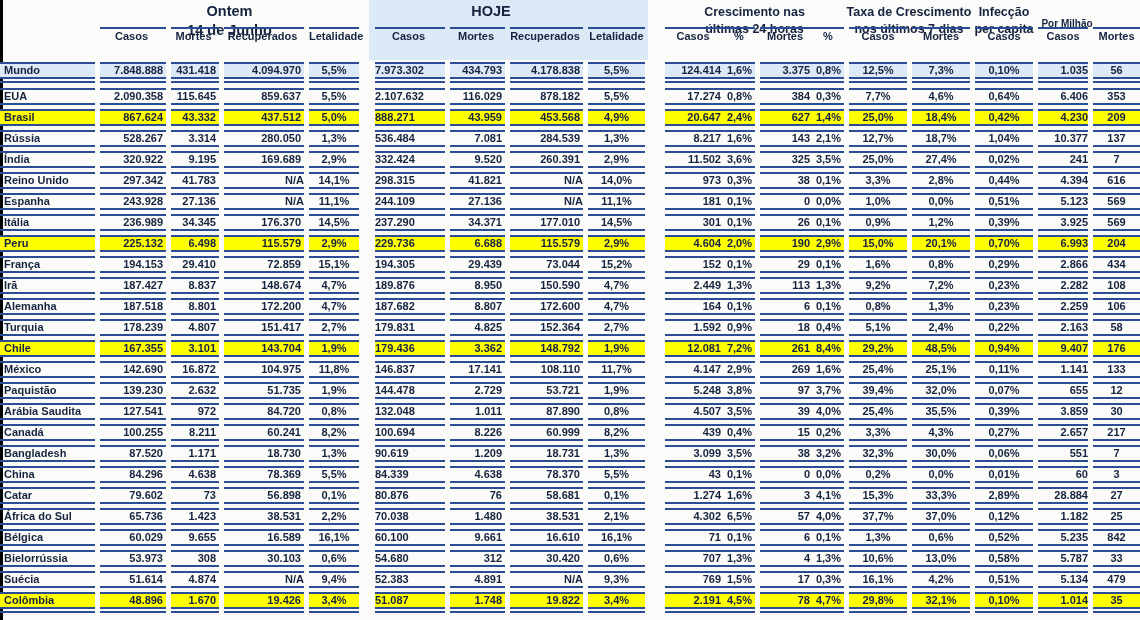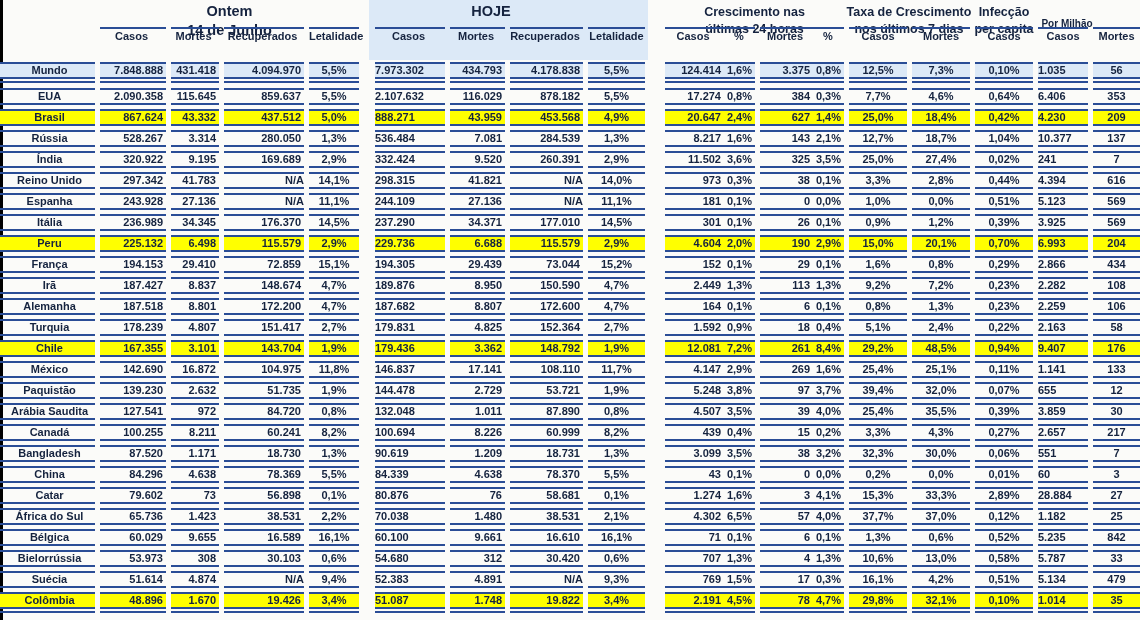--- a/index.html
+++ b/index.html
@@ -25,35 +25,35 @@
   .t-taxa{left:834px;width:150px}
   .t-inf{left:954px;width:100px}
   .t-pm{left:1016px;width:102px;top:14px;font-size:10px}
   .row{display:flex;margin-bottom:4px}
   .cell{height:17px;line-height:13px;font-size:11px;border-top:2px solid var(--line);
     border-bottom:2px solid var(--line);position:relative;white-space:nowrap}
   .labels{position:absolute;bottom:0;left:0;right:0;margin-bottom:16px}
   .labels .cell{border-bottom:none;border-top:2.5px solid var(--line);height:17.5px;
     line-height:15px;text-align:center;font-size:11px;background:transparent}
   .labels .lbl-none{border-top:none}
-  .c-name{width:95px;margin-right:5px;text-align:center;padding-left:4px}
+  .c-name{width:95px;margin-right:5px;text-align:left;padding-left:4px}
   .c-ocas{width:66px;margin-right:5px;text-align:right;padding-right:3px}
   .c-omor{width:48px;margin-right:5px;text-align:right;padding-right:3px}
   .c-orec{width:80px;margin-right:5px;text-align:right;padding-right:3px}
   .c-olet{width:50px;margin-right:16px;text-align:center}
   .c-hcas{width:70px;margin-right:5px;padding-right:3px}
   .c-hmor{width:55px;margin-right:5px;text-align:right;padding-right:3px}
   .c-hrec{width:73px;margin-right:5px;text-align:right;padding-right:3px}
   .c-hlet{width:57px;margin-right:20px;text-align:center}
   .c-ccas{width:90px;margin-right:5px}
   .c-cmor{width:84px;margin-right:5px}
   .c-tcas{width:58px;margin-right:5px;text-align:center}
   .c-tmor{width:58px;margin-right:5px;text-align:center}
   .c-inf{width:58px;margin-right:5px;text-align:center}
-  .c-pmc{width:50px;margin-right:5px;text-align:left}
+  .c-pmc{width:50px;margin-right:5px;text-align:right}
   .c-pmm{width:47px;text-align:center}
   .combo{display:flex}
   .combo .num{flex:1;text-align:right;padding-right:2px}
   .combo .pct{width:32px;text-align:right;padding-right:3px}
   .labels .combo .pct{text-align:center;padding-right:0}
   .band .cell{background:var(--band)}
   .hl .cell{background:var(--hl)}
   .dbl .cell::after{content:"";position:absolute;left:0;right:0;bottom:-6px;height:2px;background:var(--line)}
   .gap-after{margin-bottom:9px}
   .cell.na{text-align:right;padding-right:0}

